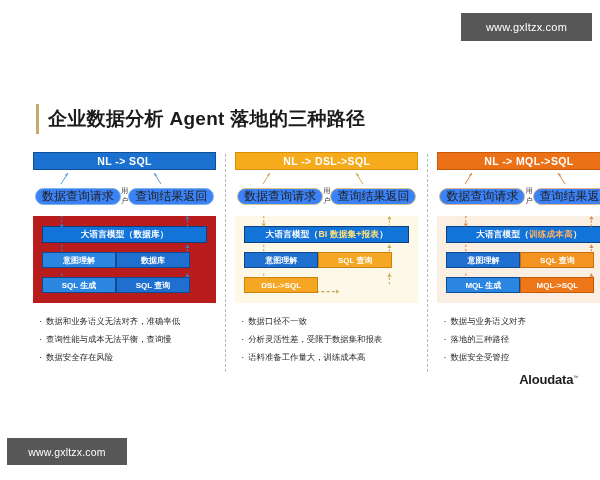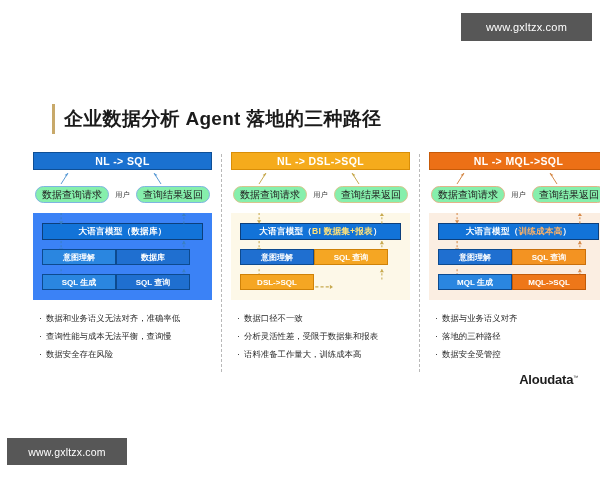--- a/index.html
+++ b/index.html
@@ -14,21 +14,21 @@
   
   .wm{
     position:absolute;background:#575757;color:#ffffff;
     font-size:11px;letter-spacing:.2px;
     display:flex;align-items:center;justify-content:center;
   }
   .wm-top{right:8px;top:13px;width:131px;height:28px;}
   .wm-bot{left:7px;bottom:15px;width:120px;height:27px;font-size:10.5px;}
 
   
-  .title-wrap{position:absolute;left:52px;top:104px;display:flex;align-items:center;}
+  .title-wrap{position:absolute;left:36px;top:104px;display:flex;align-items:center;}
   .title-bar{width:3px;height:30px;background:#c8a96a;margin-right:9px;}
   .title-text{font-size:19px;font-weight:bold;color:#1b1b1b;letter-spacing:.3px;white-space:nowrap;}
 
   
   .cols{position:absolute;left:8px;top:152px;width:600px;height:230px;display:flex;}
   .col{width:190px;position:relative;}
   .col1{margin-left:25px;}
   .col2{margin-left:0px;}
   .col3{margin-left:0px;}
   .divider{width:0;border-left:1px dashed #b9b9b9;height:218px;margin:2px 9px 0 9px;}
@@ -41,34 +41,34 @@
   }
   .banner.b1{background:#1a71d0;border-color:#0e4f96;}
   .banner.b2{background:#f5ab1c;border-color:#d98e07;}
   .banner.b3{background:#ec7016;border-color:#c75a08;}
 
   
   .userrow{display:flex;align-items:center;justify-content:space-between;margin-top:16px;padding:0 2px;position:relative;}
   .pill{
     border-radius:9px;box-sizing:border-box;
     height:17px;padding:5px 6px;display:flex;align-items:center;justify-content:center;
-    font-size:10px;color:#222;background:#86efac;white-space:nowrap;
+    font-size:12px;color:#222;background:#3b82f6;white-space:nowrap;
   }
   .p-blue{border:1px solid #7fb4e2;}
   .p-cream{border:1px solid #d8c58d;}
   .p-peach{border:1px solid #e3b389;}
   .userlabel{font-size:7.2px;color:#333;}
 
   
   .conn{position:absolute;top:-14px;height:14px;width:14px;}
   .conn svg{display:block;}
 
   
   .panel{margin-top:10px;padding:10px 9px 10px 9px;box-sizing:border-box;}
-  .panel1{background:#3b82f6;}
+  .panel1{background:#b91c1c;}
   .panel2{background:#fdf8e8;}
   .panel3{background:#fbeee2;}
 
   .bigbox{
     height:17px;display:flex;align-items:center;justify-content:center;
     font-size:8.6px;font-weight:bold;color:#ffffff;letter-spacing:.2px;
     box-sizing:border-box;white-space:nowrap;
   }
   .llm1{background:#1273d8;border:1.4px solid #0c3f7c;}
   .llm2{background:#1273d8;border:1.4px solid #0c3f7c;}

